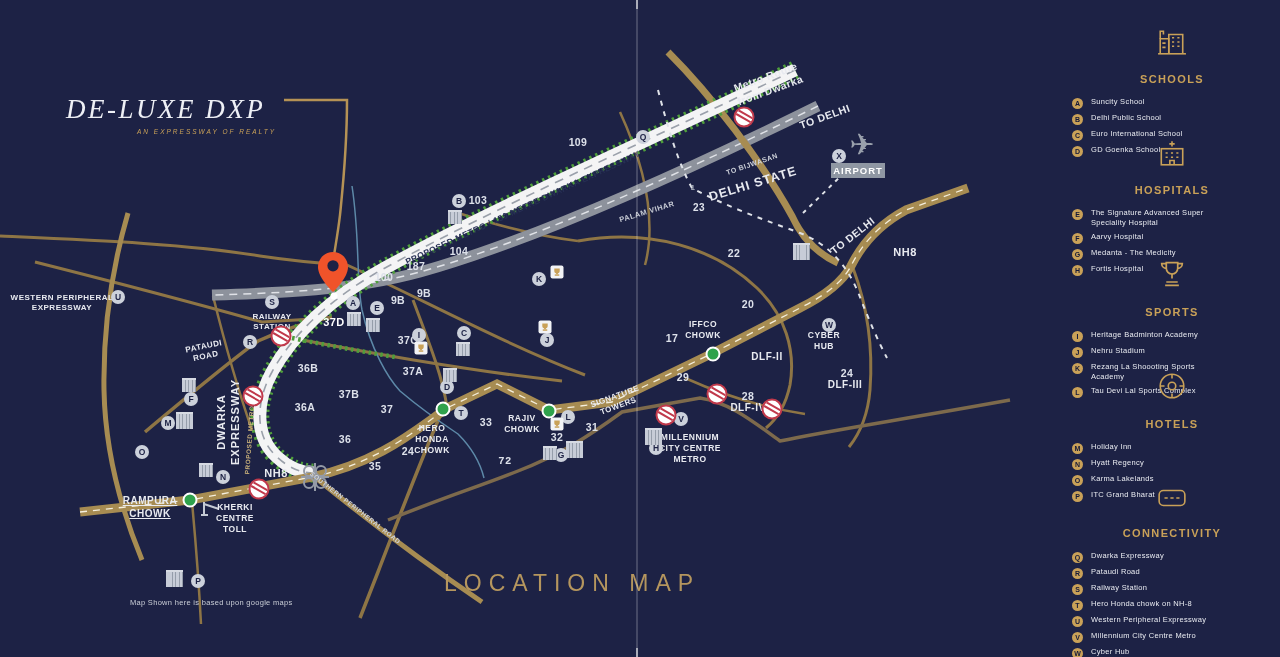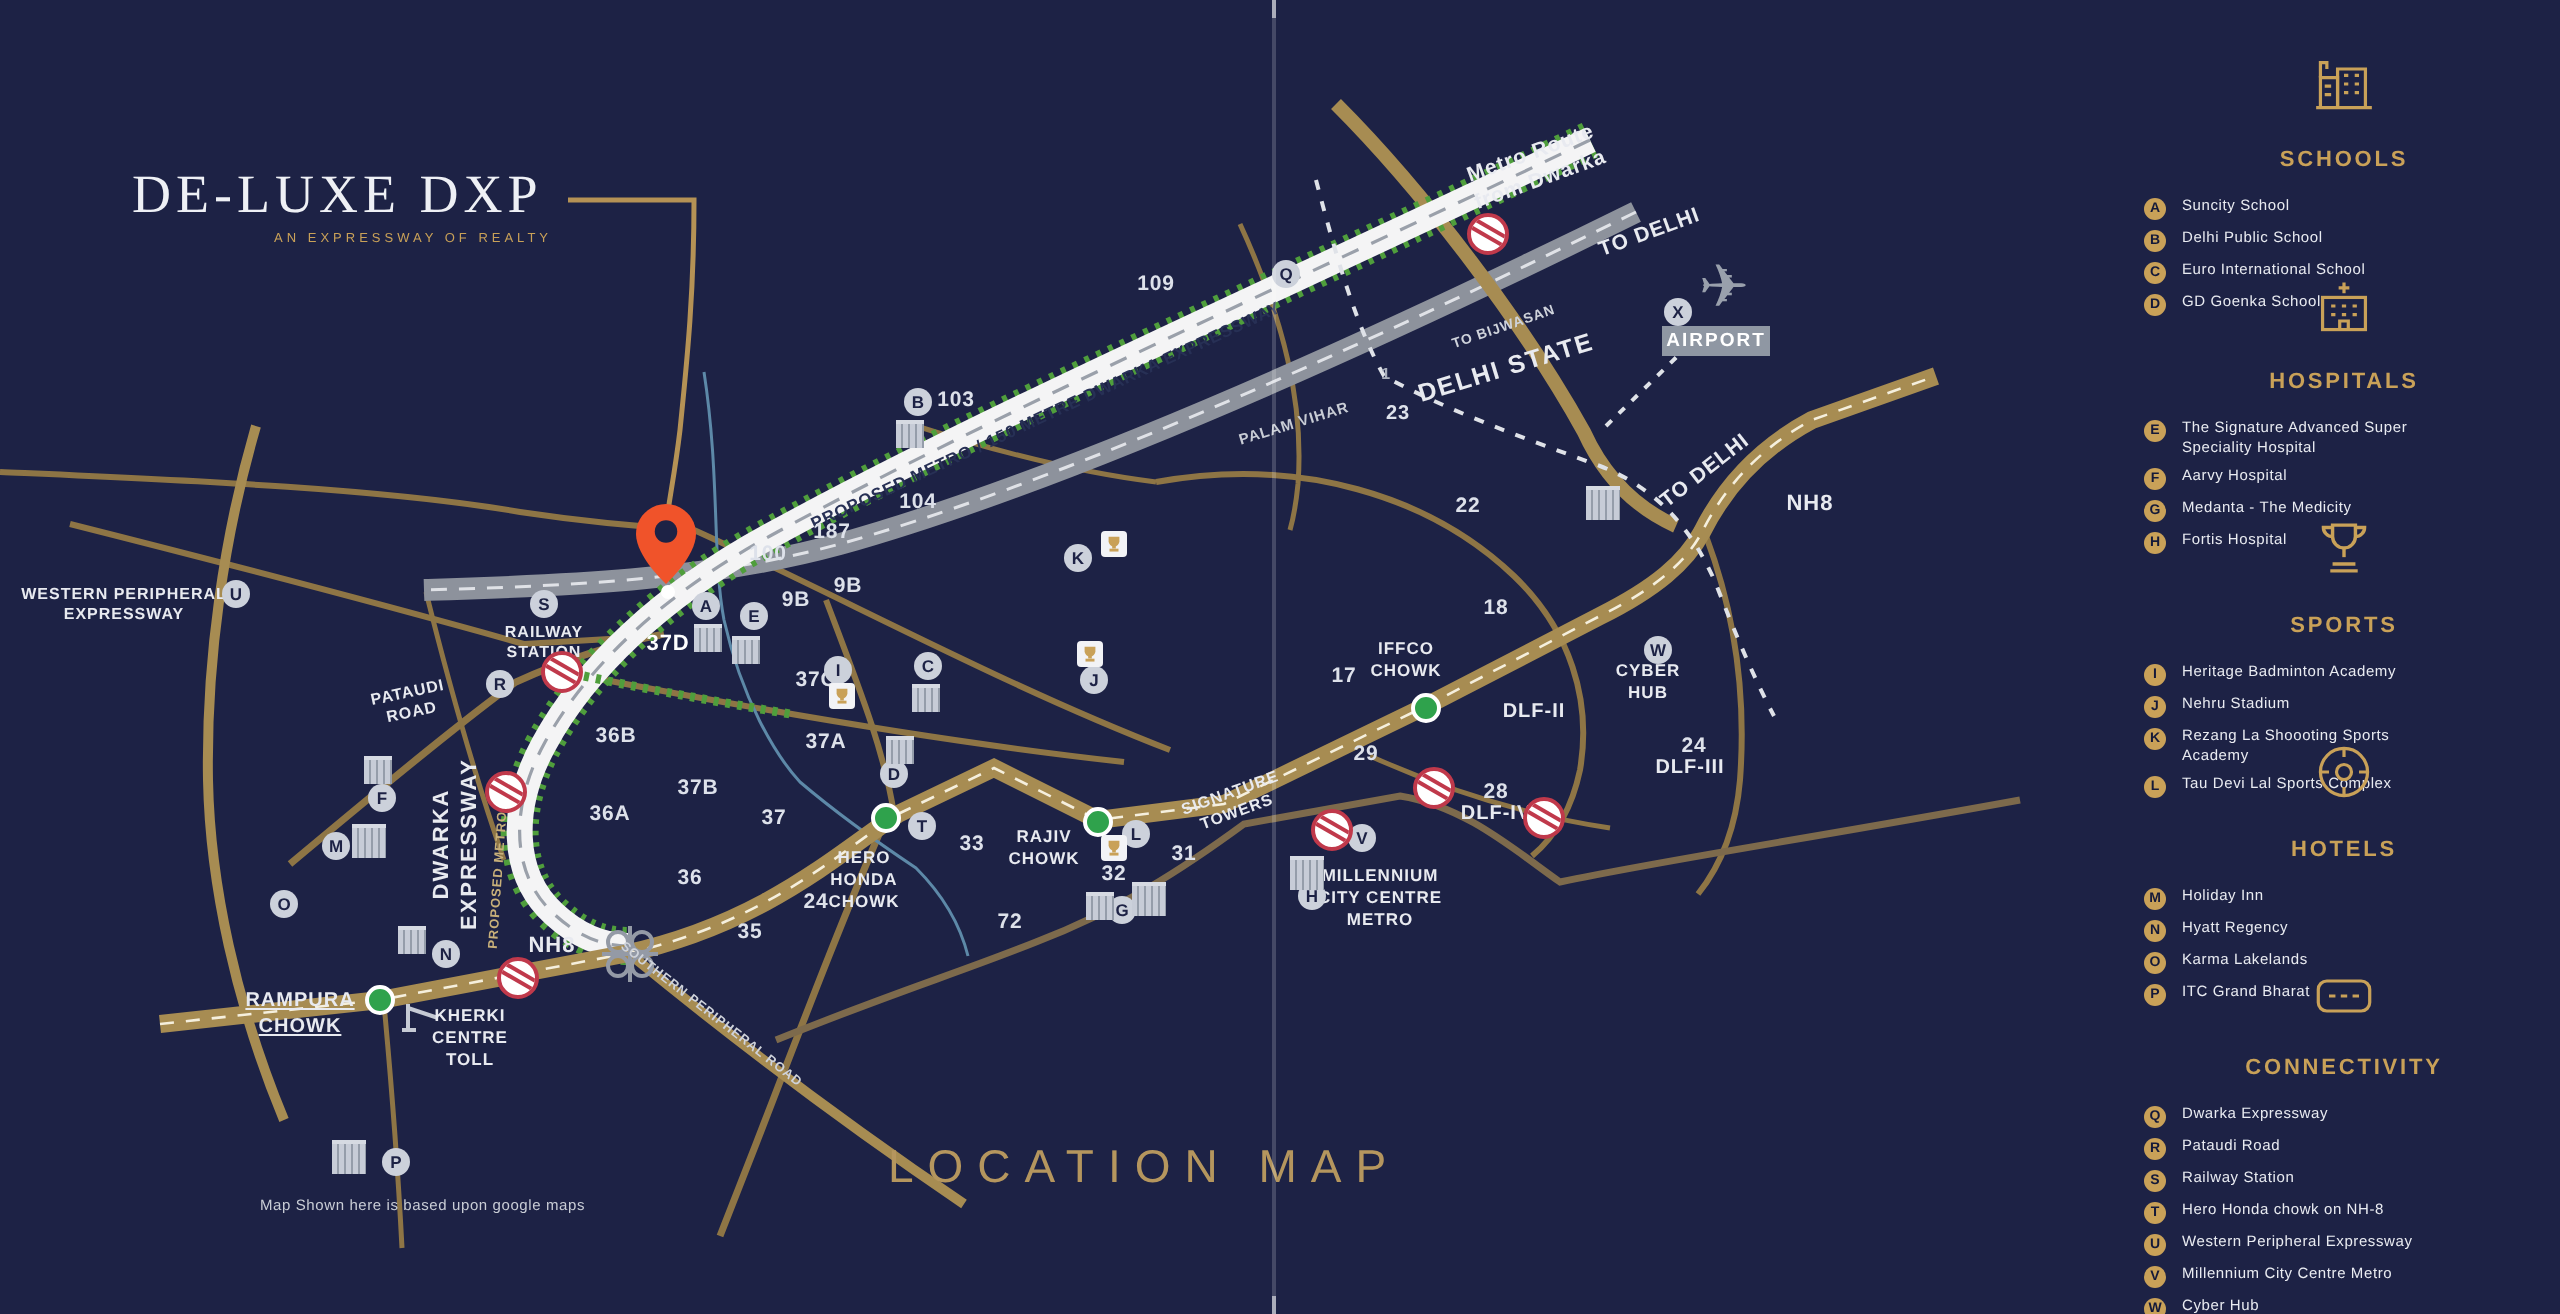--- a/index.html
+++ b/index.html
@@ -51,21 +51,21 @@
     position:absolute;width:11px;height:11px;border-radius:50%;background:#2fa24c;
     border:2.5px solid #fff;transform:translate(-50%,-50%);
   }
   .airport-box{
     position:absolute;background:#8f97a3;color:#fff;font-weight:bold;font-size:9.5px;
     letter-spacing:1px;display:flex;align-items:center;justify-content:center;
     width:54px;height:15px;
   }
   .plane{position:absolute;color:#99a0ac;font-size:30px;font-family:"DejaVu Sans",sans-serif;transform:translate(-50%,-50%);}
   
-  #logo{position:absolute;left:66px;top:82px;width:210px;}
+  #logo{position:absolute;left:66px;top:94px;width:210px;font-style:italic;}
   #logo .title{
     font-family:"Liberation Serif", serif;color:#eef0f5;font-size:27px;
     letter-spacing:2.5px;white-space:nowrap;
   }
   #logo .tagline{
     color:#c9a158;font-size:6.5px;letter-spacing:2px;text-align:right;margin-top:3px;
   }
   
   .lg-sec{position:absolute;left:1072px;width:200px;}
   .lg-head{display:flex;align-items:center;gap:13px;margin-bottom:12px;flex-direction:column;}
@@ -210,29 +210,29 @@
   <span class="sector" style="left:408px;top:340px;">37C</span>
   <span class="sector" style="left:413px;top:371px;">37A</span>
   <span class="sector" style="left:294px;top:368px;padding-left:28px;">36B</span>
   <span class="sector" style="left:349px;top:394px;">37B</span>
   <span class="sector" style="left:305px;top:407px;">36A</span>
   <span class="sector" style="left:387px;top:409px;">37</span>
   <span class="sector" style="left:345px;top:439px;">36</span>
   <span class="sector" style="left:375px;top:466px;">35</span>
   <span class="sector" style="left:408px;top:451px;">24</span>
   <span class="sector" style="left:486px;top:422px;">33</span>
-  <span class="sector" style="left:505px;top:461px;">72</span>
+  <span class="sector" style="left:505px;top:461px;font-family:Liberation Mono, monospace;">72</span>
   <span class="sector" style="left:557px;top:437px;">32</span>
   <span class="sector" style="left:592px;top:427px;">31</span>
   <span class="sector" style="left:683px;top:377px;">29</span>
   <span class="sector" style="left:748px;top:396px;">28</span>
   <span class="sector" style="left:847px;top:373px;">24</span>
   <span class="sector" style="left:699px;top:207px;font-size:10px;">23</span>
   <span class="sector" style="left:734px;top:253px;">22</span>
-  <span class="sector" style="left:748px;top:304px;">18</span>
+  <span class="sector" style="left:748px;top:304px;">20</span>
   <span class="sector" style="left:672px;top:338px;">17</span>
   <span class="sector" style="left:693px;top:187px;font-size:8px;color:#aab0bd;">1</span>
 
   <span class="mk" style="left:353px;top:303px;">A</span>
   <span class="mk" style="left:459px;top:201px;">B</span>
   <span class="mk" style="left:464px;top:333px;">C</span>
   <span class="mk" style="left:447px;top:387px;">D</span>
   <span class="mk" style="left:377px;top:308px;">E</span>
   <span class="mk" style="left:191px;top:399px;">F</span>
   <span class="mk" style="left:561px;top:455px;">G</span>

